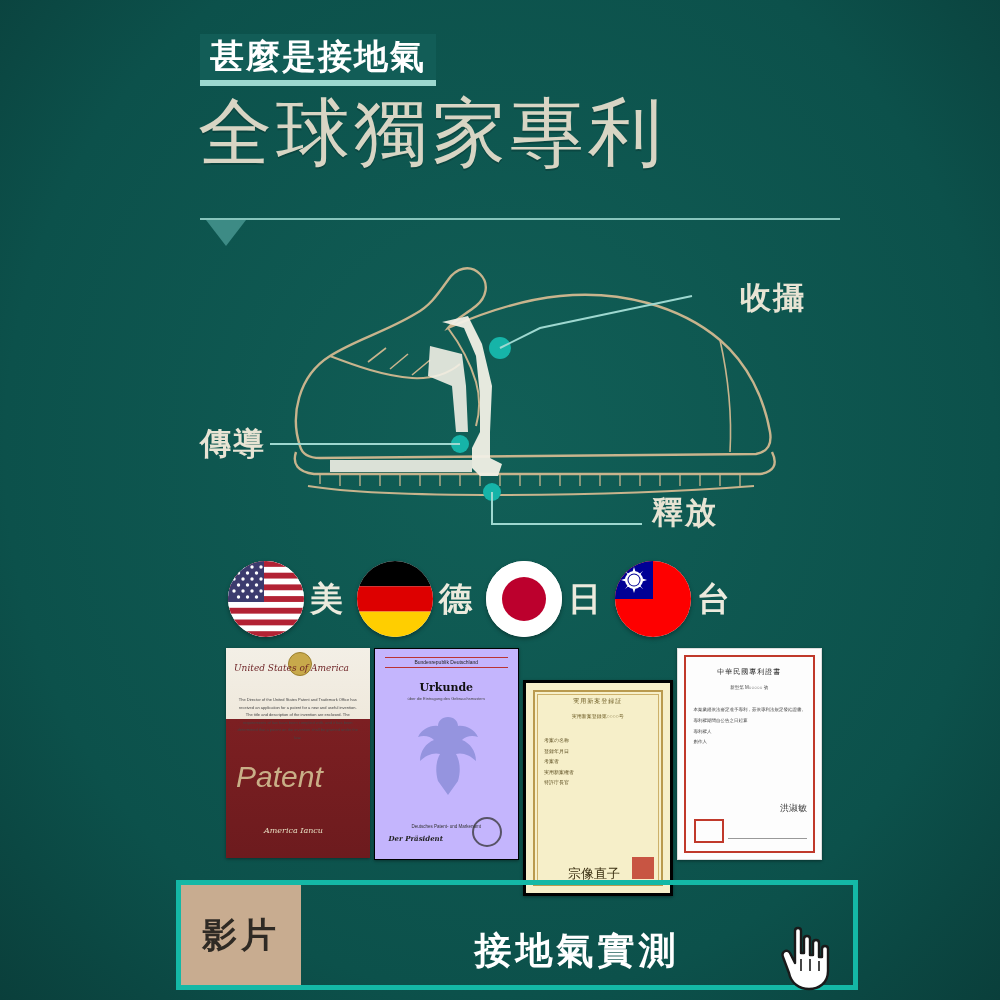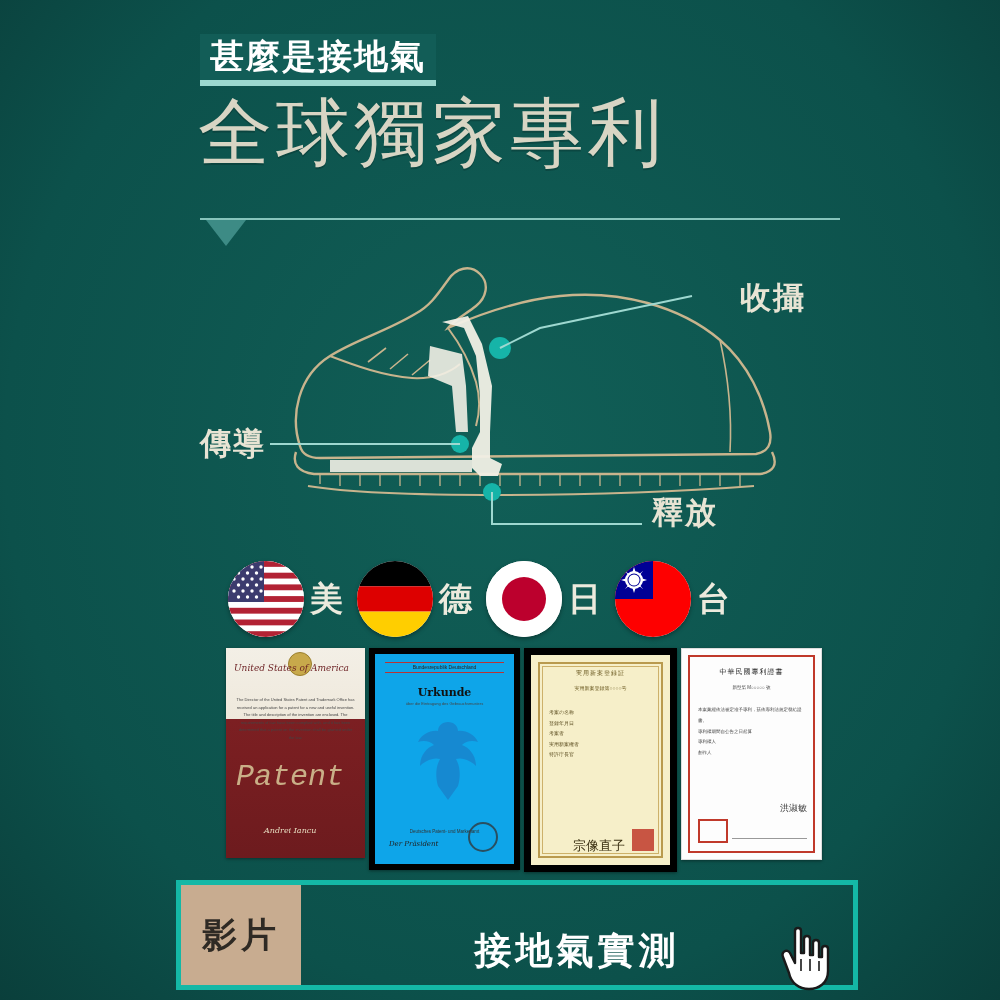--- a/index.html
+++ b/index.html
@@ -170,21 +170,21 @@
   }
 
   
   .cert1 { background: linear-gradient(180deg,#f3efe6 0%,#efe9dc 34%, #7c1f22 34%, #6d1b1e 100%); }
   .cert1 .seal {
     position: absolute; left: 62px; top: 4px; width: 22px; height: 22px;
     border-radius: 50%; background: #c8a94b; border: 1px solid #9a7f2e;
   }
   .cert1 .word-patent {
     position: absolute; left: 10px; top: 112px;
-    font-family: Liberation Mono, monospace;
+    font-family: Liberation Sans, sans-serif;
     font-style: italic;
     font-size: 30px;
     color: #d8c99a;
     opacity: 0.85;
   }
   .cert1 .left-script {
     position: absolute; left: 8px; top: 14px;
     font-family: "DejaVu Serif", serif;
     font-style: italic;
     font-size: 9px;
@@ -192,21 +192,21 @@
     line-height: 1.5;
     text-align: center;
   }
   .cert1 .sig {
     position: absolute; left: 38px; top: 178px;
     font-family: "DejaVu Serif", serif; font-style: italic;
     font-size: 8px; color: #e6dcc0;
   }
 
   
-  .cert2 { background: #0ea5e9; border: 6px solid #000000; }
+  .cert2 { background: #c4b5fd; border: 1px solid #000000; }
   .cert2 .topbar {
     position: absolute; left: 10px; right: 10px; top: 8px; height: 9px;
     border-top: 1px solid #b33; border-bottom: 1px solid #b33;
     color:#222; font-size: 5px; text-align:center; line-height: 9px;
   }
   .cert2 .eagle {
     position: absolute; left: 33px; top: 60px; width: 80px; height: 90px;
     opacity: 0.3;
   }
   .cert2 .urk {
@@ -217,25 +217,25 @@
   .cert2 .footer {
     position: absolute; left: 0; right: 0; bottom: 30px; text-align: center;
     font-size: 4.5px; color: #333;
   }
   .cert2 .stamp {
     position: absolute; right: 16px; bottom: 12px; width: 26px; height: 26px;
     border-radius: 50%; border: 2px solid #333; opacity: .75;
   }
   .cert2 .sig2 {
     position:absolute; left: 14px; bottom: 16px; font-size: 7px;
-    font-family: "DejaVu Serif", serif; font-style: italic; color:#222;
-  }
-
-  
-  .cert3 { background: #f6efc9; border: 7px solid #000000; }
+    font-family: "DejaVu Serif", serif; font-style: italic; color:#222;font-weight:bold;
+  }
+
+  
+  .cert3 { background: #f6efc9; border: 3px solid #000000; margin-top: 32px; }
   .cert3 .frame {
     position: absolute; inset: 7px; border: 2px solid #b99a4e; 
   }
   .cert3 .frame2 { position: absolute; inset: 11px; border: 1px solid #cdb16a; }
   .cert3 .jtitle {
     position: absolute; left:0; right:0; top: 14px; text-align:center;
     font-size: 6px; color: #6b5a22; letter-spacing: 1px;
   }
   .cert3 .jsub {
     position: absolute; left:0; right:0; top: 30px; text-align:center;
@@ -471,21 +471,21 @@
     <div class="certs">
 
       <div class="cert cert1">
         <div class="seal"></div>
         <div class="left-script">United
 States
 of
 America</div>
         <div class="cert-body">The Director of the United States Patent and Trademark Office has received an application for a patent for a new and useful invention. The title and description of the invention are enclosed. The requirements of law have been complied with, and it has been determined that a patent on the invention shall be granted under the law.</div>
         <div class="word-patent">Patent</div>
-        <div class="sig">Andrei Iancu</div>
+        <div class="sig">America Iancu</div>
       </div>
 
       <div class="cert cert2">
         <div class="topbar">Bundesrepublik Deutschland</div>
         <div class="urk">Urkunde</div>
         <div class="cert-body" style="top:46px">über die Eintragung des Gebrauchsmusters</div>
         <div class="eagle">
           <svg viewBox="0 0 80 90">
             <path d="M40 8 C34 8 30 12 30 17 C22 16 14 20 10 28 C16 26 22 27 26 31 C18 34 12 42 12 52 C18 46 26 43 32 45 C28 52 27 62 30 72 L40 86 L50 72 C53 62 52 52 48 45 C54 43 62 46 68 52 C68 42 62 34 54 31 C58 27 64 26 70 28 C66 20 58 16 50 17 C50 12 46 8 40 8 Z" fill="#2b4b9b"></path>
           </svg>

